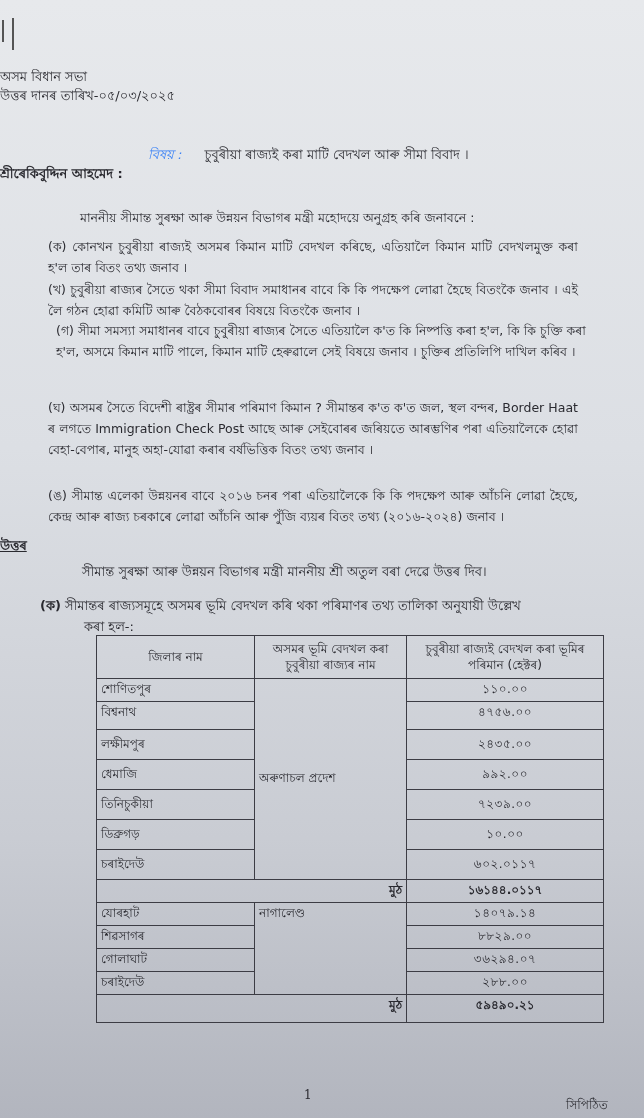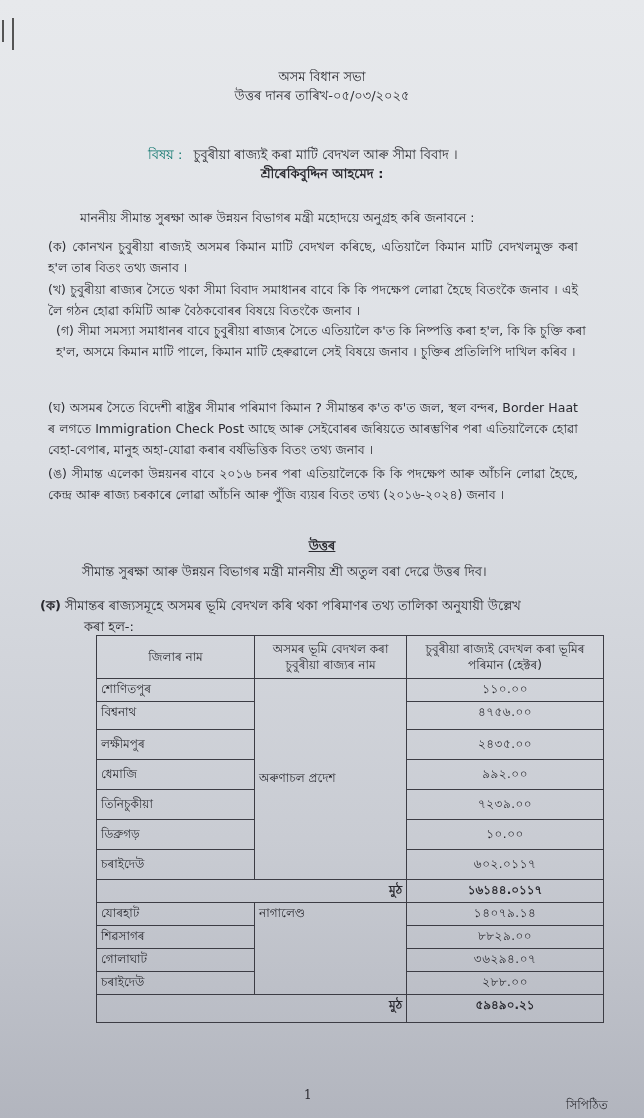--- a/index.html
+++ b/index.html
@@ -6,28 +6,28 @@
   body {
     width: 644px; height: 1118px; overflow: hidden;
     background: linear-gradient(180deg, #e7e9ec 0%, #dcdfe4 40%, #c9ccd3 75%, #b2b5be 100%);
     font-family: "DejaVu Sans", "Liberation Sans", sans-serif;
     color: #2a2a30;
     position: relative;
   }
   .page { position: absolute; left: 0; top: 0; width: 644px; height: 1118px; }
   .margin-mark { position: absolute; left: 2px; top: 18px; width: 14px; height: 40px; }
   .margin-mark i { position: absolute; top: 0; width: 2px; background: #555; }
-  .center { text-align: center; }
+  .center { }
   .abs { position: absolute; }
   .hdr1 { top: 67px; left: 0; width: 644px; font-size: 13px; }
   .hdr2 { top: 86px; left: 0; width: 644px; font-size: 13px; }
   .qno { top: 113px; left: 262px; font-size: 13px; }
   .qno .star { font-size: 22px; font-weight: bold; position: relative; top: 4px; }
   .subject { top: 145px; left: 148px; font-size: 13px; }
-  .subject .lbl { margin-right: 7px; color: #0f766e; }
+  .subject .lbl { font-style: italic; margin-right: 18px; color: #3b82f6; }
   .asker { top: 164px; left: 0; width: 644px; font-size: 13px; font-weight: bold; }
   .para { position: absolute; left: 48px; width: 530px; font-size: 12.5px; line-height: 21px; text-align: justify; }
   .intro { top: 207px; left: 80px; width: 520px; }
   .answer-h { top: 536px; left: 0; width: 644px; font-size: 13px; font-weight: bold; text-decoration: underline; }
   .answer-by { top: 562px; left: 82px; font-size: 13px; }
   .answer-k { top: 595px; left: 40px; width: 560px; font-size: 13px; line-height: 21px; }
   .answer-k .lead { font-weight: bold; margin-right: 4px; }
   .answer-k .cont { padding-left: 44px; }
 
   table.land {
@@ -64,21 +64,21 @@
   </div>
 
   <div class="abs center asker">শ্ৰীৰেকিবুদ্দিন আহমেদ :</div>
 
   <div class="para intro">মাননীয় সীমান্ত সুৰক্ষা আৰু উন্নয়ন বিভাগৰ মন্ত্ৰী মহোদয়ে অনুগ্ৰহ কৰি জনাবনে :</div>
 
   <div class="para" style="top:236px;">(ক) কোনখন চুবুৰীয়া ৰাজ্যই অসমৰ কিমান মাটি বেদখল কৰিছে, এতিয়ালৈ কিমান মাটি বেদখলমুক্ত কৰা হ'ল তাৰ বিতং তথ্য জনাব ।</div>
   <div class="para" style="top:279px;">(খ) চুবুৰীয়া ৰাজ্যৰ সৈতে থকা সীমা বিবাদ সমাধানৰ বাবে কি কি পদক্ষেপ লোৱা হৈছে বিতংকৈ জনাব । এই লৈ গঠন হোৱা কমিটি আৰু বৈঠকবোৰৰ বিষয়ে বিতংকৈ জনাব ।</div>
   <div class="para" style="top:320px;margin-left:8px;">(গ) সীমা সমস্যা সমাধানৰ বাবে চুবুৰীয়া ৰাজ্যৰ সৈতে এতিয়ালৈ ক'ত কি নিষ্পত্তি কৰা হ'ল, কি কি চুক্তি কৰা হ'ল, অসমে কিমান মাটি পালে, কিমান মাটি হেৰুৱালে সেই বিষয়ে জনাব । চুক্তিৰ প্ৰতিলিপি দাখিল কৰিব ।</div>
   <div class="para" style="top:397px;">(ঘ) অসমৰ সৈতে বিদেশী ৰাষ্ট্ৰৰ সীমাৰ পৰিমাণ কিমান ? সীমান্তৰ ক'ত ক'ত জল, স্থল বন্দৰ, Border Haat ৰ লগতে Immigration Check Post আছে আৰু সেইবোৰৰ জৰিয়তে আৰম্ভণিৰ পৰা এতিয়ালৈকে হোৱা বেহা-বেপাৰ, মানুহ অহা-যোৱা কৰাৰ বৰ্ষভিত্তিক বিতং তথ্য জনাব ।</div>
-  <div class="para" style="top:463px;">(ঙ) সীমান্ত এলেকা উন্নয়নৰ বাবে ২০১৬ চনৰ পৰা এতিয়ালৈকে কি কি পদক্ষেপ আৰু আঁচনি লোৱা হৈছে, কেন্দ্ৰ আৰু ৰাজ্য চৰকাৰে লোৱা আঁচনি আৰু পুঁজি ব্যয়ৰ বিতং তথ্য (২০১৬-২০২৪) জনাব ।</div>
+  <div class="para" style="top:485px;">(ঙ) সীমান্ত এলেকা উন্নয়নৰ বাবে ২০১৬ চনৰ পৰা এতিয়ালৈকে কি কি পদক্ষেপ আৰু আঁচনি লোৱা হৈছে, কেন্দ্ৰ আৰু ৰাজ্য চৰকাৰে লোৱা আঁচনি আৰু পুঁজি ব্যয়ৰ বিতং তথ্য (২০১৬-২০২৪) জনাব ।</div>
 
   <div class="abs center answer-h">উত্তৰ</div>
   <div class="abs answer-by">সীমান্ত সুৰক্ষা আৰু উন্নয়ন বিভাগৰ মন্ত্ৰী মাননীয় শ্ৰী অতুল বৰা দেৱে উত্তৰ দিব।</div>
 
   <div class="abs answer-k">
     <div><span class="lead">(ক)</span><span>সীমান্তৰ ৰাজ্যসমূহে অসমৰ ভূমি বেদখল কৰি থকা পৰিমাণৰ তথ্য তালিকা অনুযায়ী উল্লেখ</span></div>
     <div class="cont">কৰা হল-:</div>
   </div>
 
   <table class="land">

